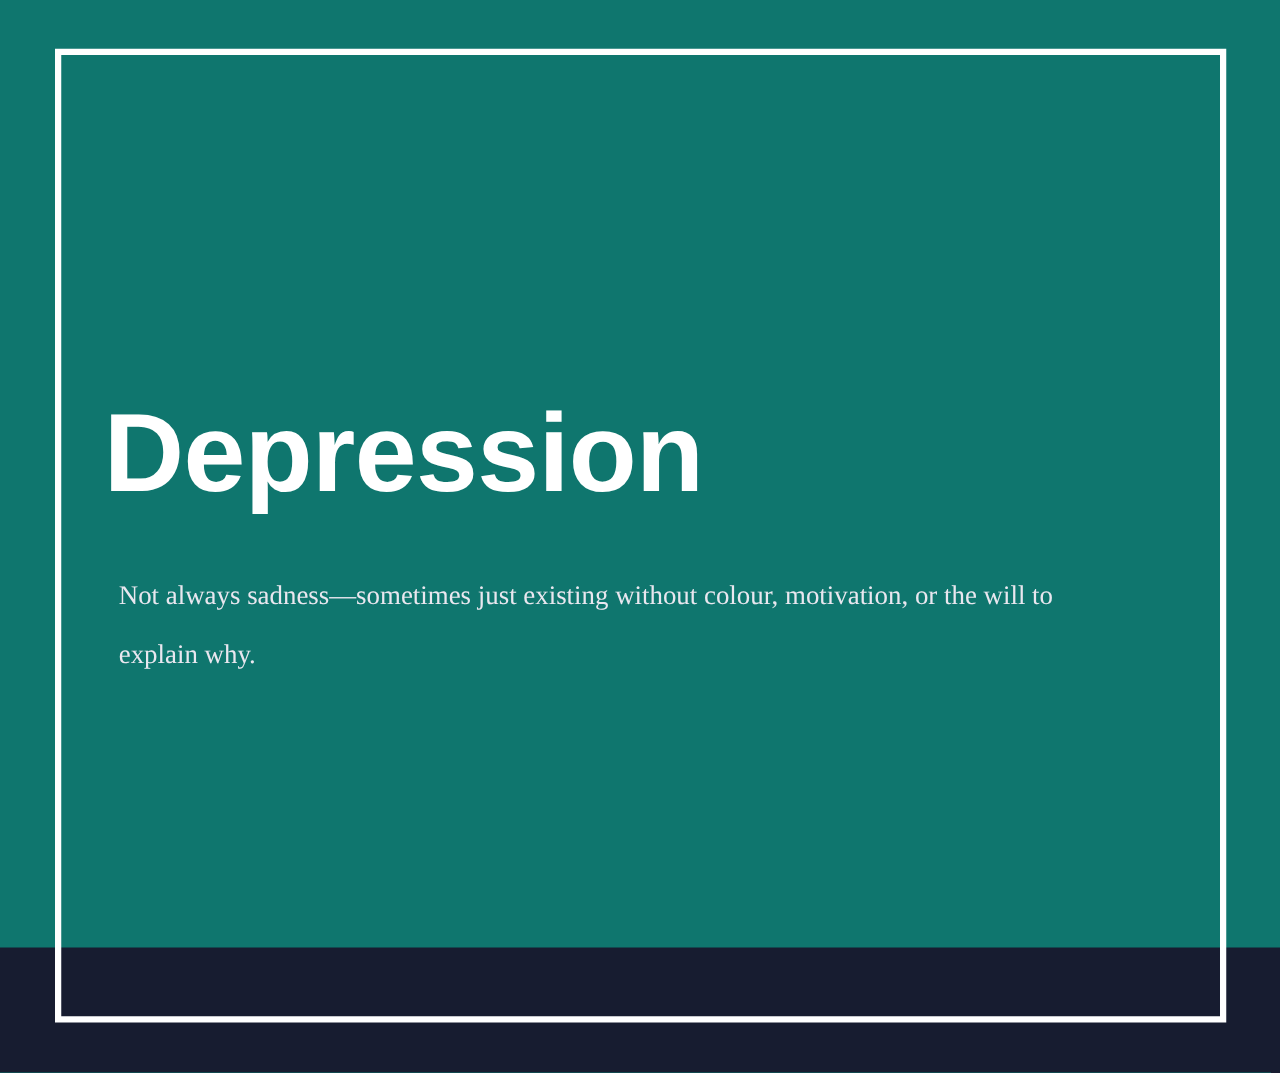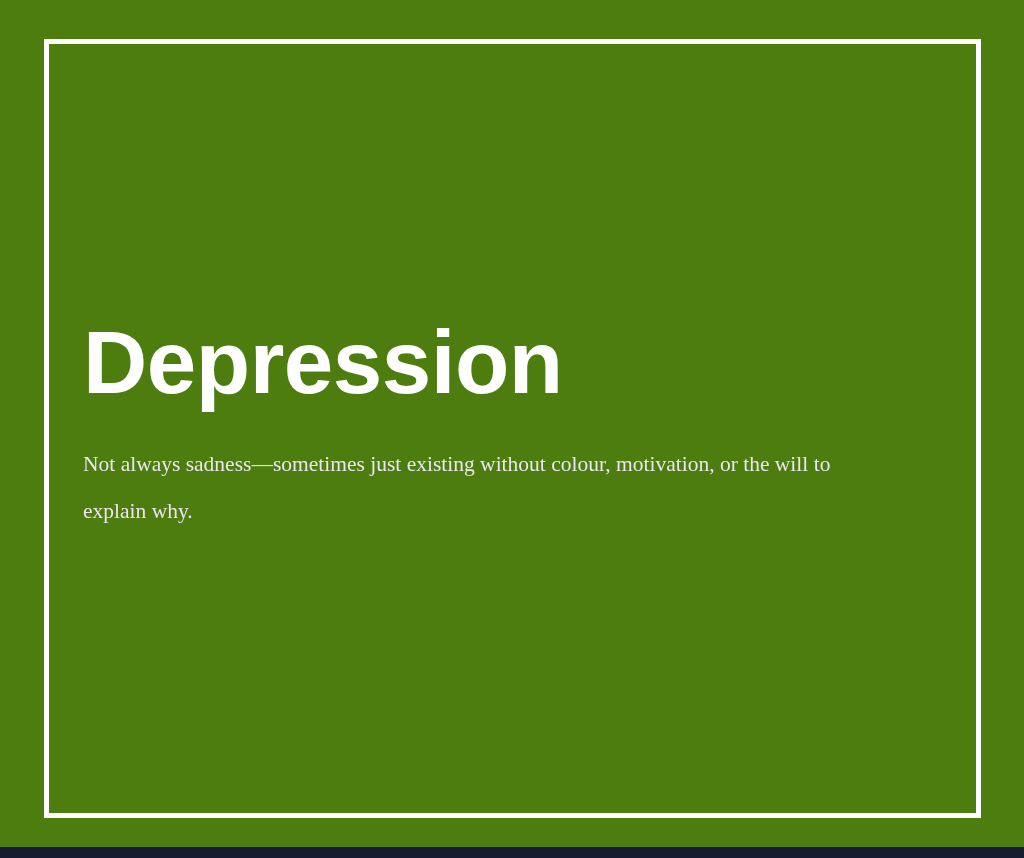--- a/index.html
+++ b/index.html
@@ -11,22 +11,22 @@
     width: 1024px;
     height: 858px;
     overflow: hidden;
     background: #171c30;
     font-family: "Liberation Sans", sans-serif;
   }
 
   #poster-canvas {
     position: relative;
     width: 1024px;
-    height: 847px;
-    background: #4d7c0f;
+    height: 758px;
+    background: #0f766e;
     box-sizing: border-box;
   }
 
   
   #frame-border {
     position: absolute;
     left: 44px;
     top: 39px;
     width: 937px;
     height: 779px;
@@ -49,21 +49,21 @@
     font-family: "Liberation Sans", sans-serif;
     font-weight: 700;
     font-size: 89px;
     line-height: 1.0;
     letter-spacing: -0.5px;
     color: #ffffff;
     white-space: nowrap;
   }
 
   #subtitle-text {
-    margin: 0;
+    margin: 12px;
     padding-top: 34px;
     font-family: "Liberation Serif", serif;
     font-weight: 400;
     font-size: 21.5px;
     line-height: 47px;
     color: #e9e7ef;
     max-width: 812px;
   }
 </style>
 </head>

